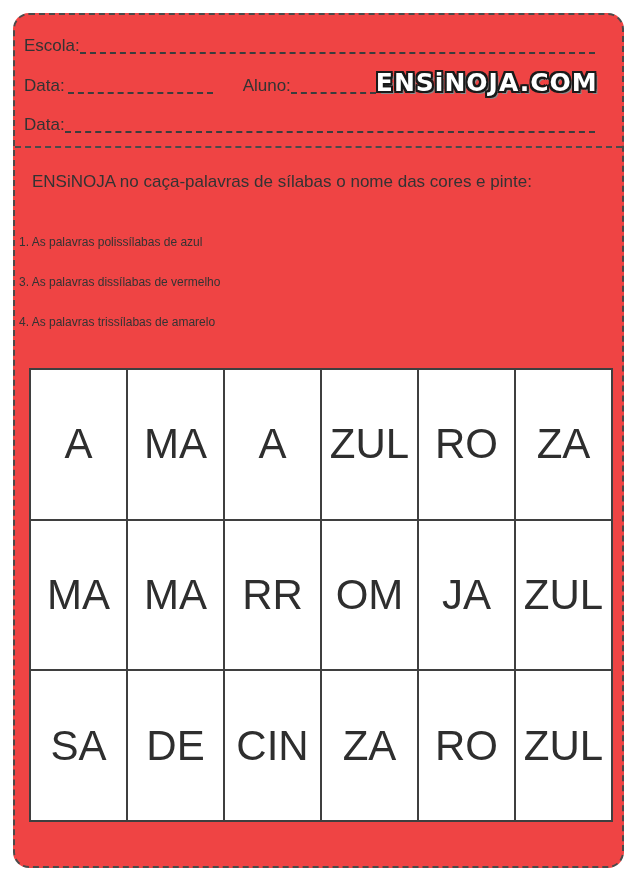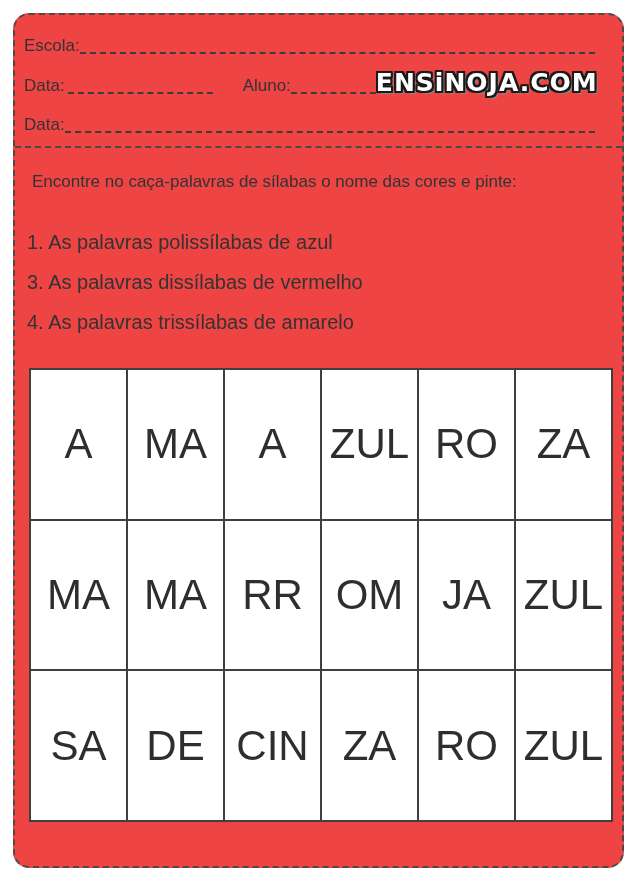--- a/index.html
+++ b/index.html
@@ -88,22 +88,22 @@
   .instruction {
     margin: 24px 20px 0 17px;
     font-size: 17px;
     line-height: 20px;
     color: #333333;
   }
   .instruction-list {
     margin: 40px 0 0 4px;
   }
   .list-item {
-    margin: 0 0 20px 8px;
-    font-size: 20px;
+    margin: 0 0 20px 0;
+    font-size: 12px;
     line-height: 20px;
     color: #333333;
   }
   
   .puzzle-grid {
     position: absolute;
     left: 14px;
     top: 220px;
     width: 584px;
     height: 454px;
@@ -142,21 +142,21 @@
       </div>
       <div class="field-row row-aluno">
         <span class="field-label">Data:</span>
         <span class="fill-line"></span>
       </div>
     </div>
 
     <div class="divider"></div>
 
     <div class="body-section">
-      <p class="instruction">Encontre no caça-palavras de sílabas o nome das cores e pinte:</p>
+      <p class="instruction">ENSiNOJA no caça-palavras de sílabas o nome das cores e pinte:</p>
 
       <div class="instruction-list">
           <p class="list-item">1. As palavras polissílabas de azul</p>
           <p class="list-item">3. As palavras dissílabas de vermelho</p>
           <p class="list-item">4. As palavras trissílabas de amarelo</p>
         </div>
 
       <table class="puzzle-grid">
         <tbody>
             <tr>

